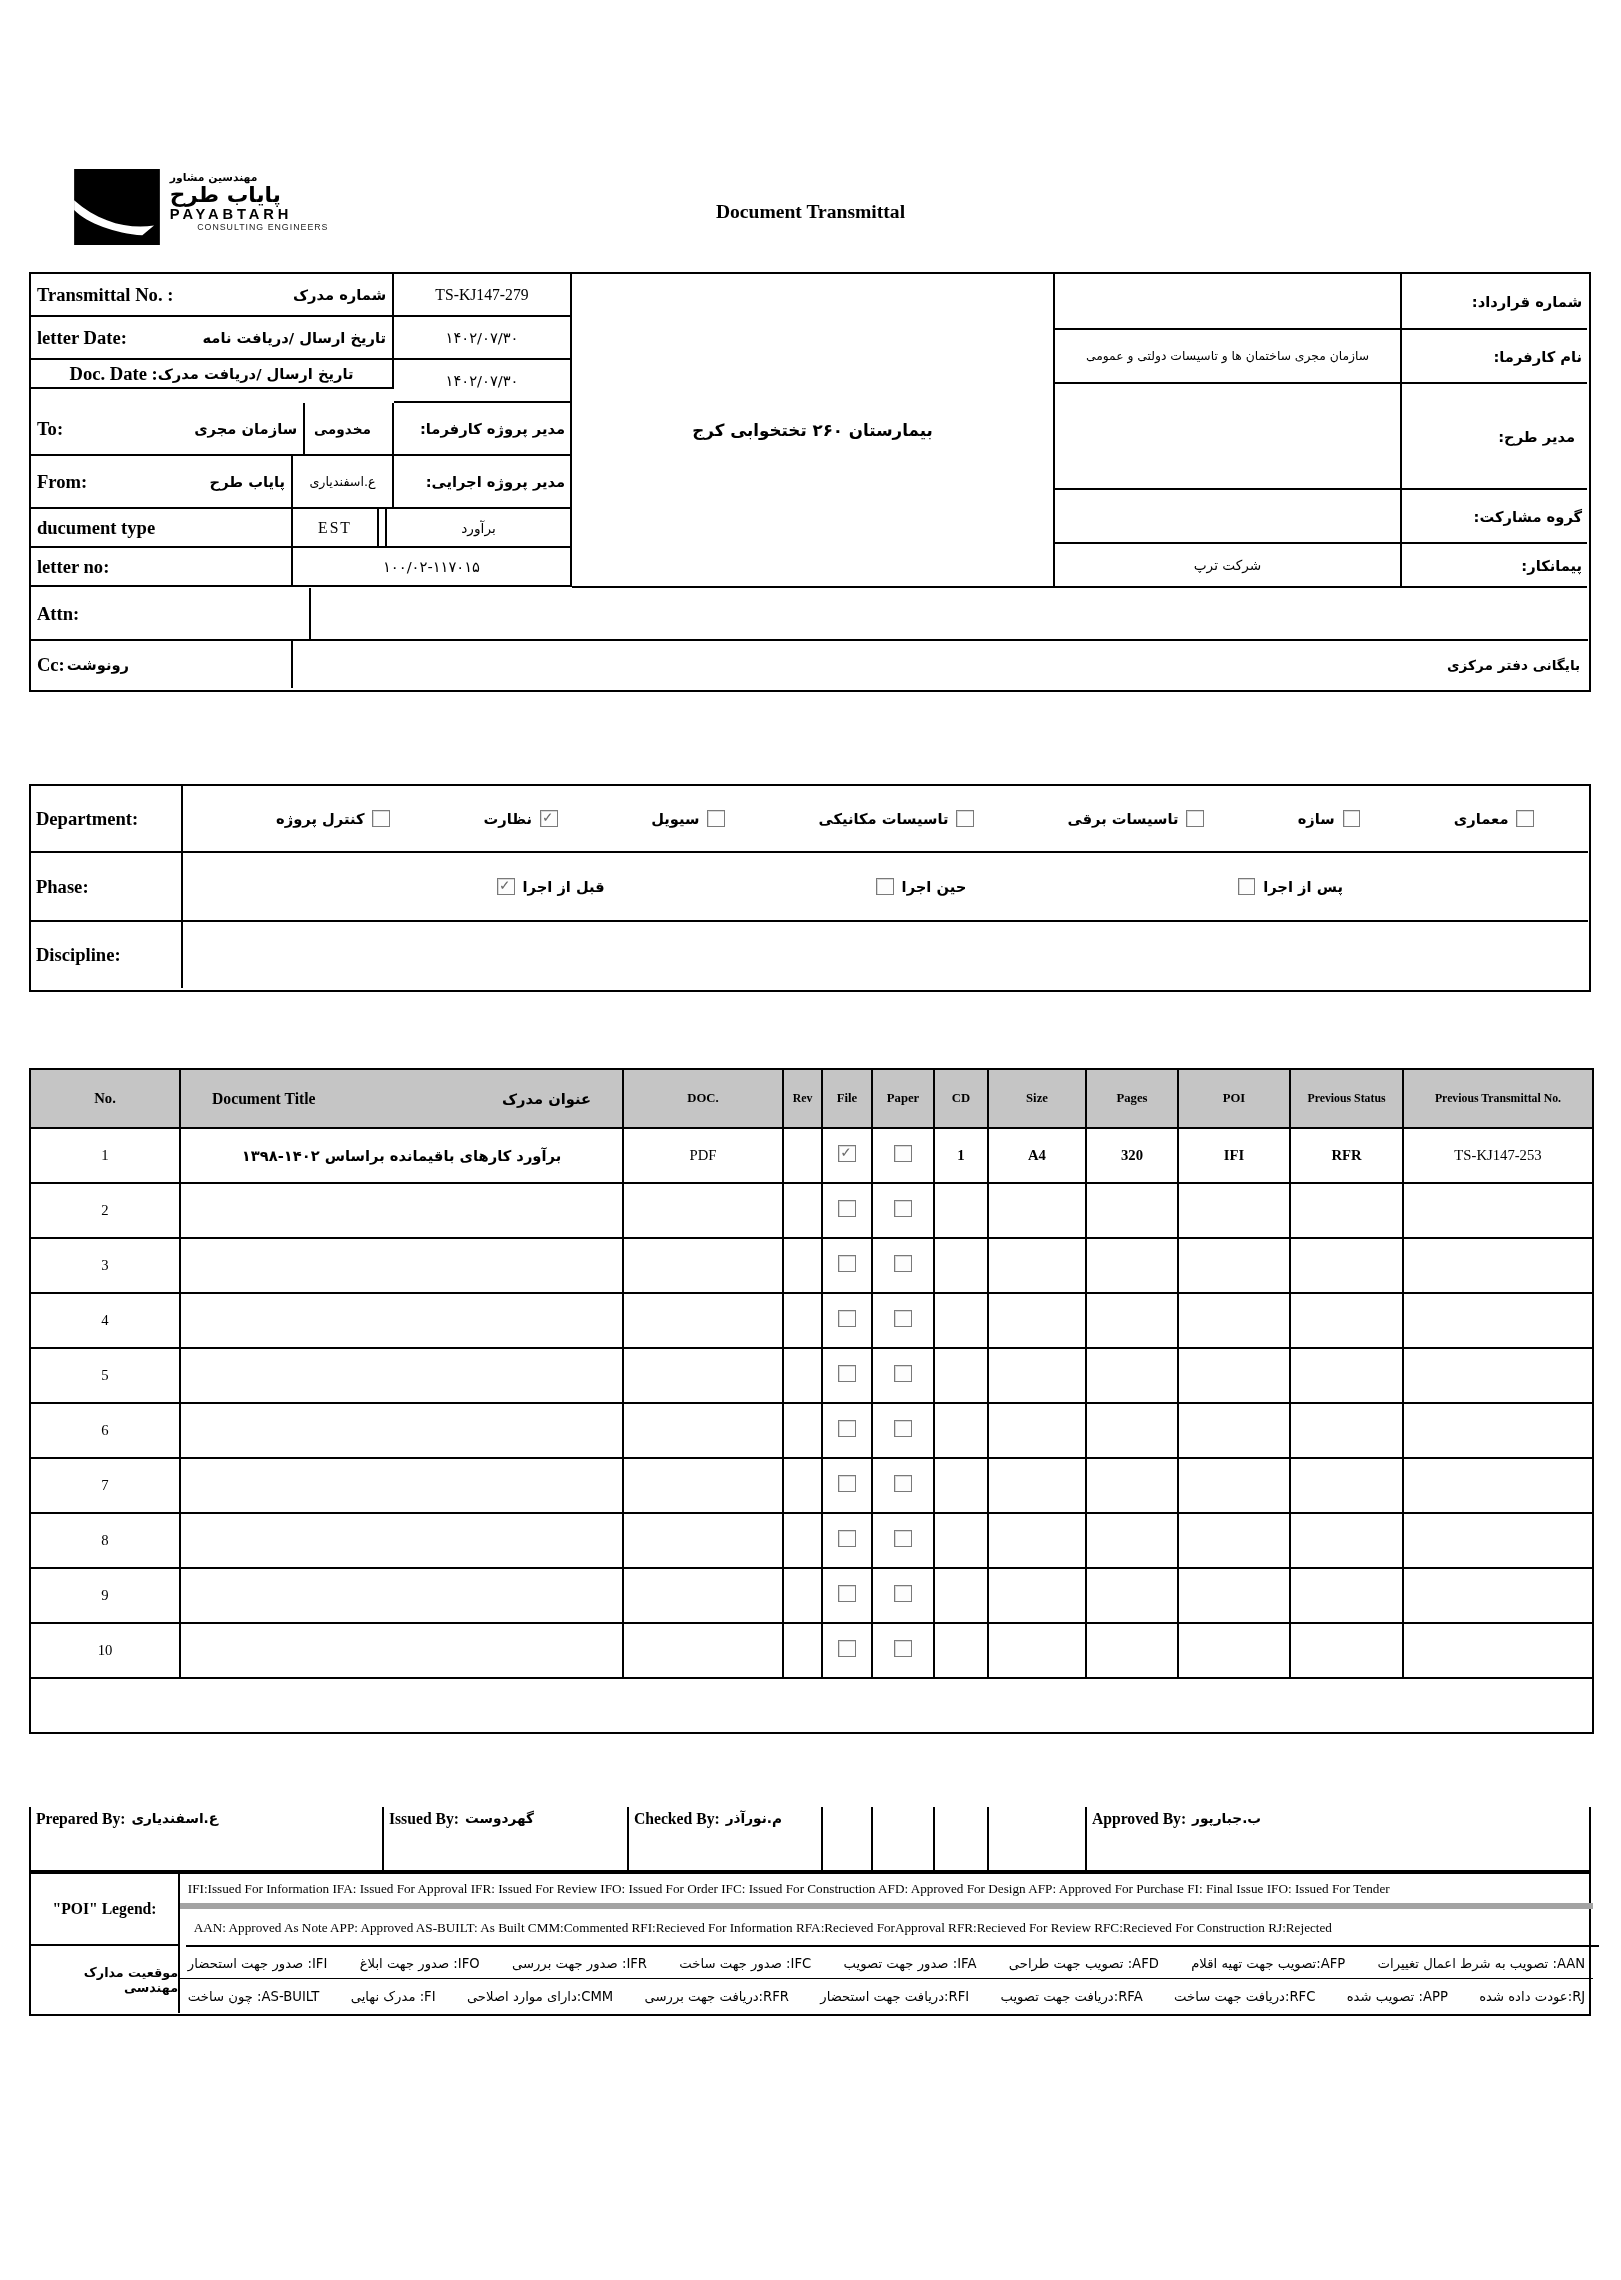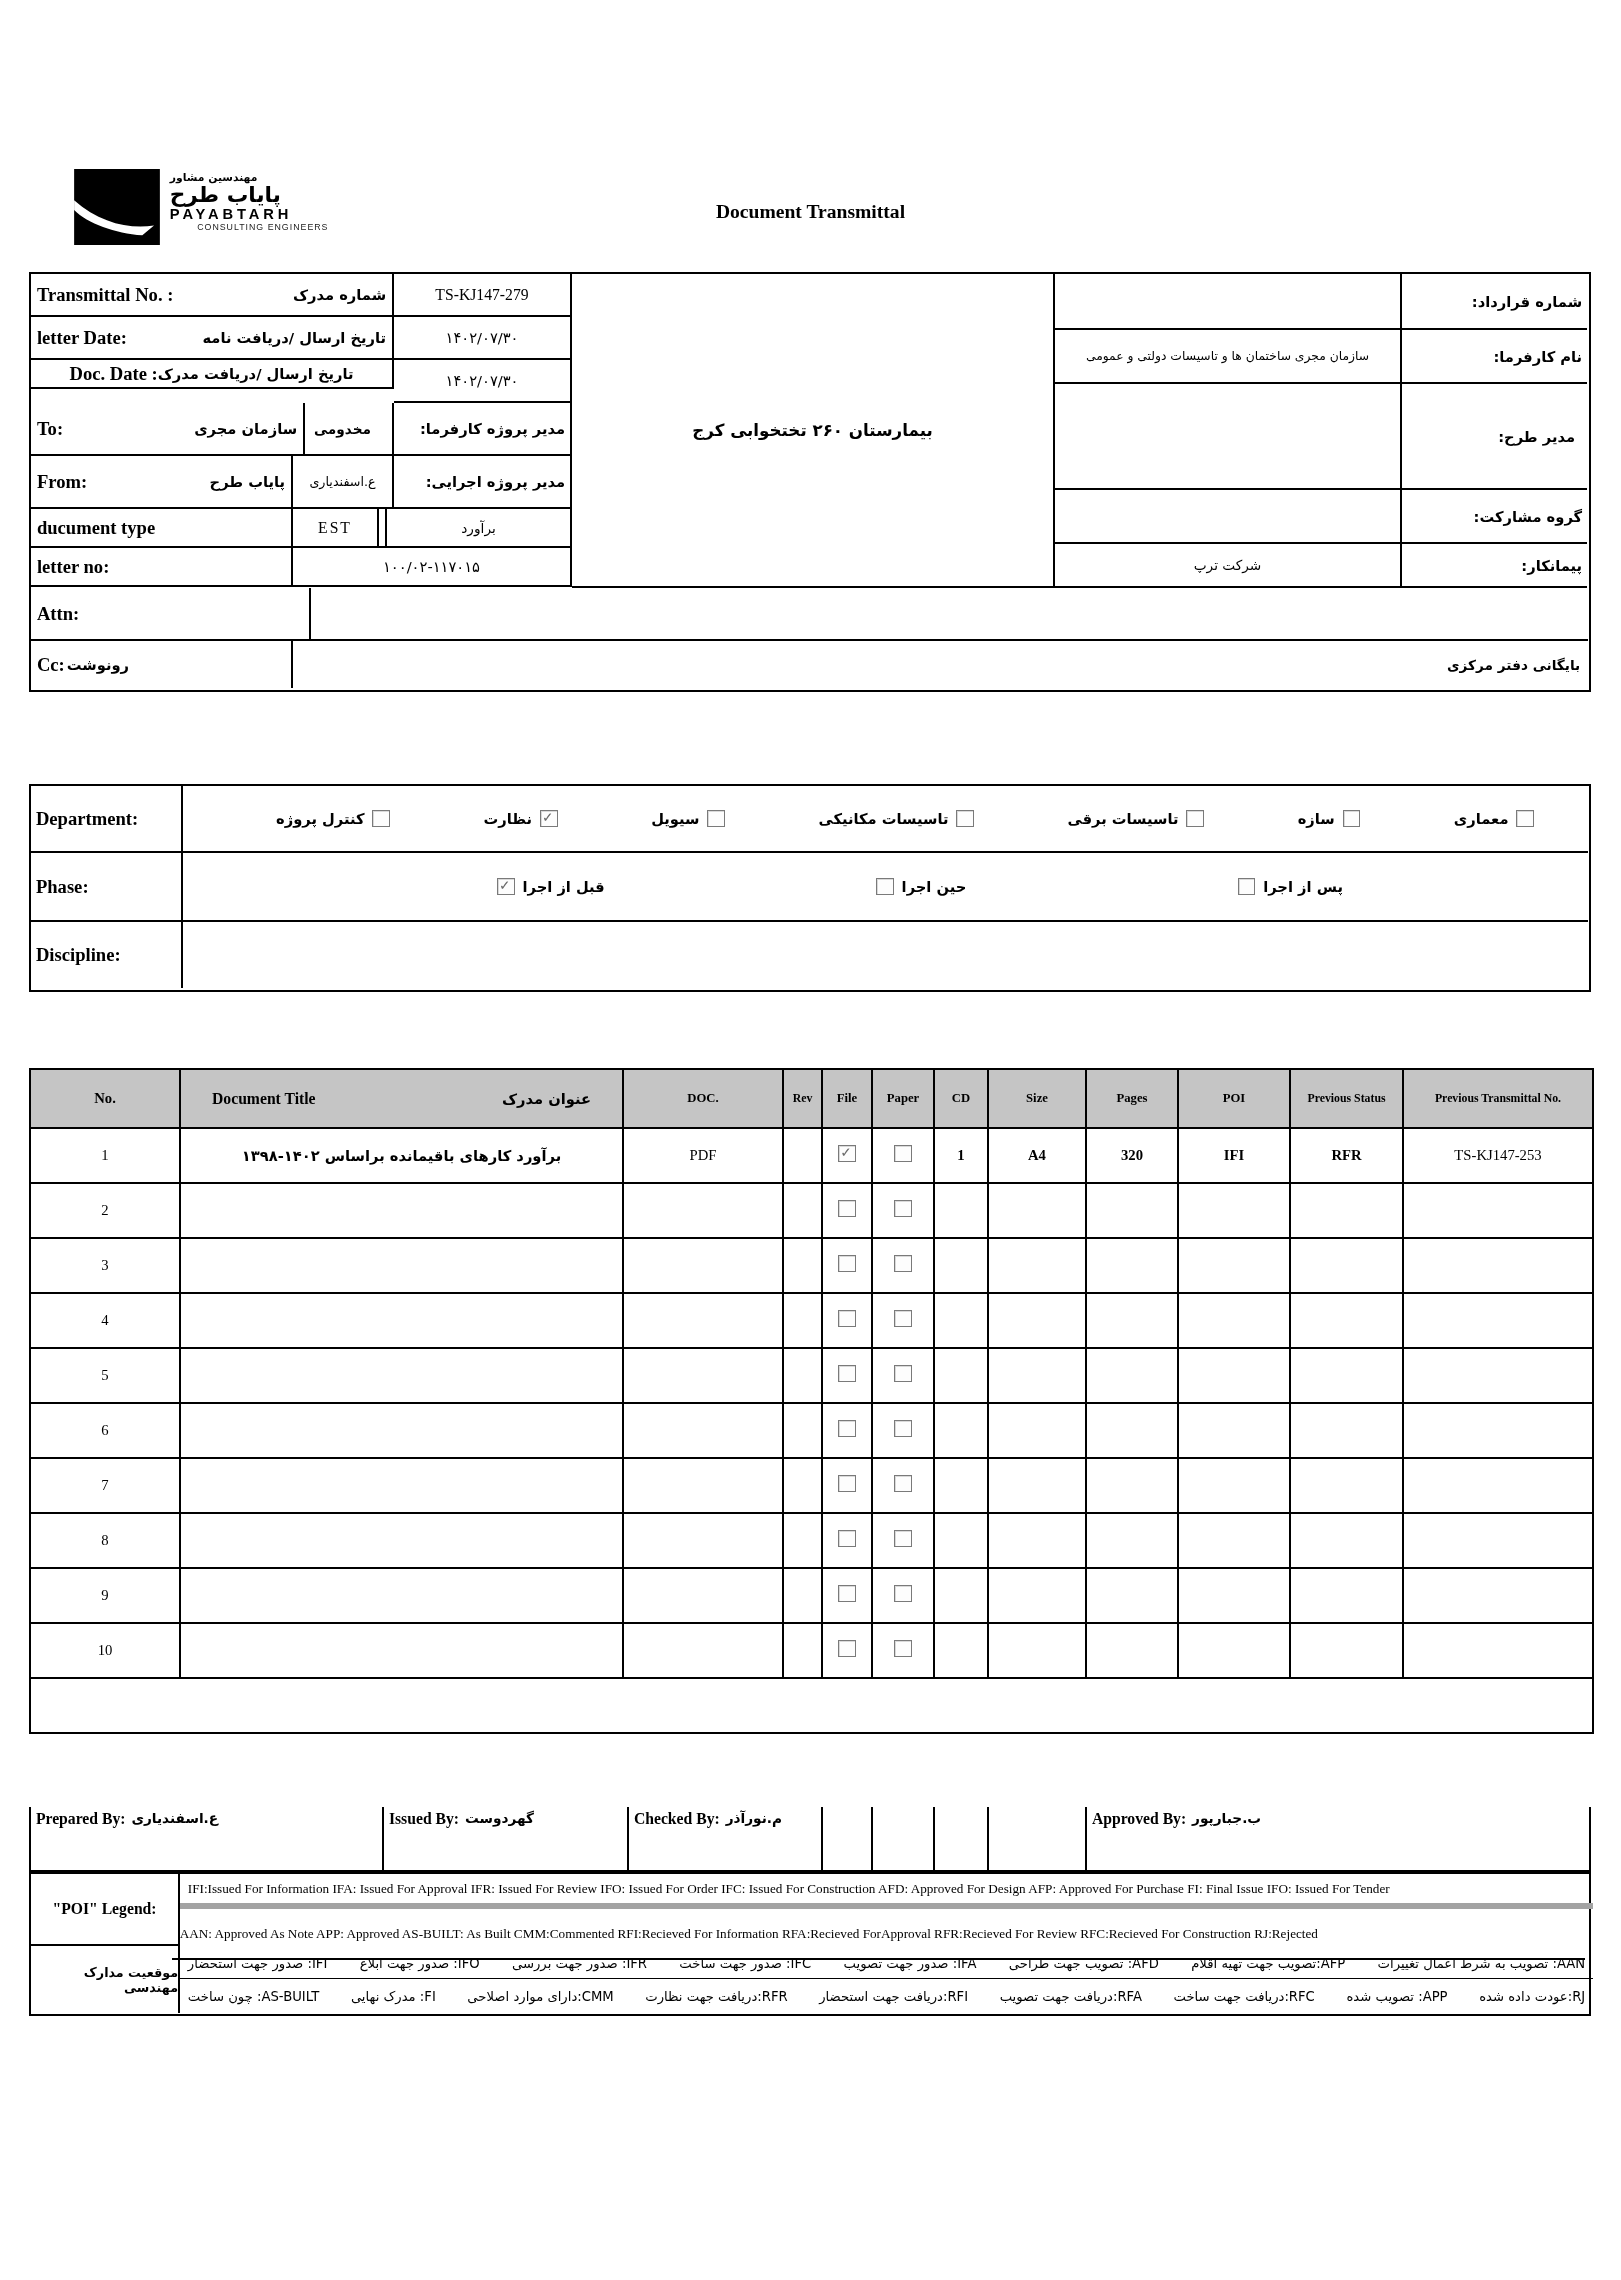--- a/index.html
+++ b/index.html
@@ -419,21 +419,21 @@
       <span class="ft-name fa">ب.جبارپور</span>
     </div>
   </div>
 
   <div class="abs" style="left:29px;top:1872px;width:1562px;height:144px;border:2.9px solid #000;border-top:2.9px solid #000;">
 
     <div class="cell en" style="left:0;top:0;width:149px;height:72px;justify-content:center;font-weight:bold;font-size:15.7px;border-bottom:2.9px solid #000;">"POI" Legend:</div>
     <div class="cell fa noB" style="left:0;top:72px;width:149px;height:67px;justify-content:center;font-size:12.7px;font-weight:bold;">موقعیت مدارک مهندسی</div>
 
     <div class="lg-line en" style="position:absolute;left:149px;top:0;width:1413px;height:35px;border-bottom:6px solid #a3a3a3;font-size:13.2px;">IFI:Issued For Information  IFA: Issued For Approval  IFR: Issued For Review   IFO: Issued For Order  IFC: Issued For Construction AFD: Approved For Design AFP: Approved For Purchase  FI: Final Issue  IFO: Issued For Tender</div>
-    <div class="lg-line en" style="position:absolute;left:141px;top:36px;width:1413px;height:50px;border-bottom:2.9px solid #000;font-size:13.2px;">AAN: Approved As Note  APP: Approved  AS-BUILT: As Built CMM:Commented  RFI:Recieved For Information   RFA:Recieved ForApproval   RFR:Recieved For Review   RFC:Recieved For Construction  RJ:Rejected</div>
+    <div class="lg-line en" style="position:absolute;left:155px;top:36px;width:1413px;height:37px;border-bottom:2.9px solid #000;font-size:13.2px;">AAN: Approved As Note  APP: Approved  AS-BUILT: As Built CMM:Commented  RFI:Recieved For Information   RFA:Recieved ForApproval   RFR:Recieved For Review   RFC:Recieved For Construction  RJ:Rejected</div>
 
     <div class="lg-line" style="position:absolute;left:149px;top:74px;width:1413px;height:31px;border-bottom:1px solid #000;">
       <div class="lg-items">
 
       <span class="lgi">AAN: تصویب به شرط اعمال تغییرات</span>
           <span class="lgi">AFP:تصویب جهت تهیه اقلام</span>
           <span class="lgi">AFD: تصویب جهت طراحی</span>
           <span class="lgi">IFA: صدور جهت تصویب</span>
           <span class="lgi">IFC: صدور جهت ساخت</span>
           <span class="lgi">IFR: صدور جهت بررسی</span>
@@ -442,21 +442,21 @@
         </div>
     </div>
     <div class="lg-line" style="position:absolute;left:149px;top:107px;width:1413px;height:31px;">
       <div class="lg-items">
 
       <span class="lgi">RJ:عودت داده شده</span>
           <span class="lgi">APP: تصویب شده</span>
           <span class="lgi">RFC:دریافت جهت ساخت</span>
           <span class="lgi">RFA:دریافت جهت تصویب</span>
           <span class="lgi">RFI:دریافت جهت استحضار</span>
-          <span class="lgi">RFR:دریافت جهت نظارت</span>
+          <span class="lgi">RFR:دریافت جهت بررسی</span>
           <span class="lgi">CMM:دارای موارد اصلاحی</span>
           <span class="lgi">FI: مدرک نهایی</span>
           <span class="lgi">AS-BUILT: چون ساخت</span>
         </div>
     </div>
   </div>
 
 </div>
 
 

